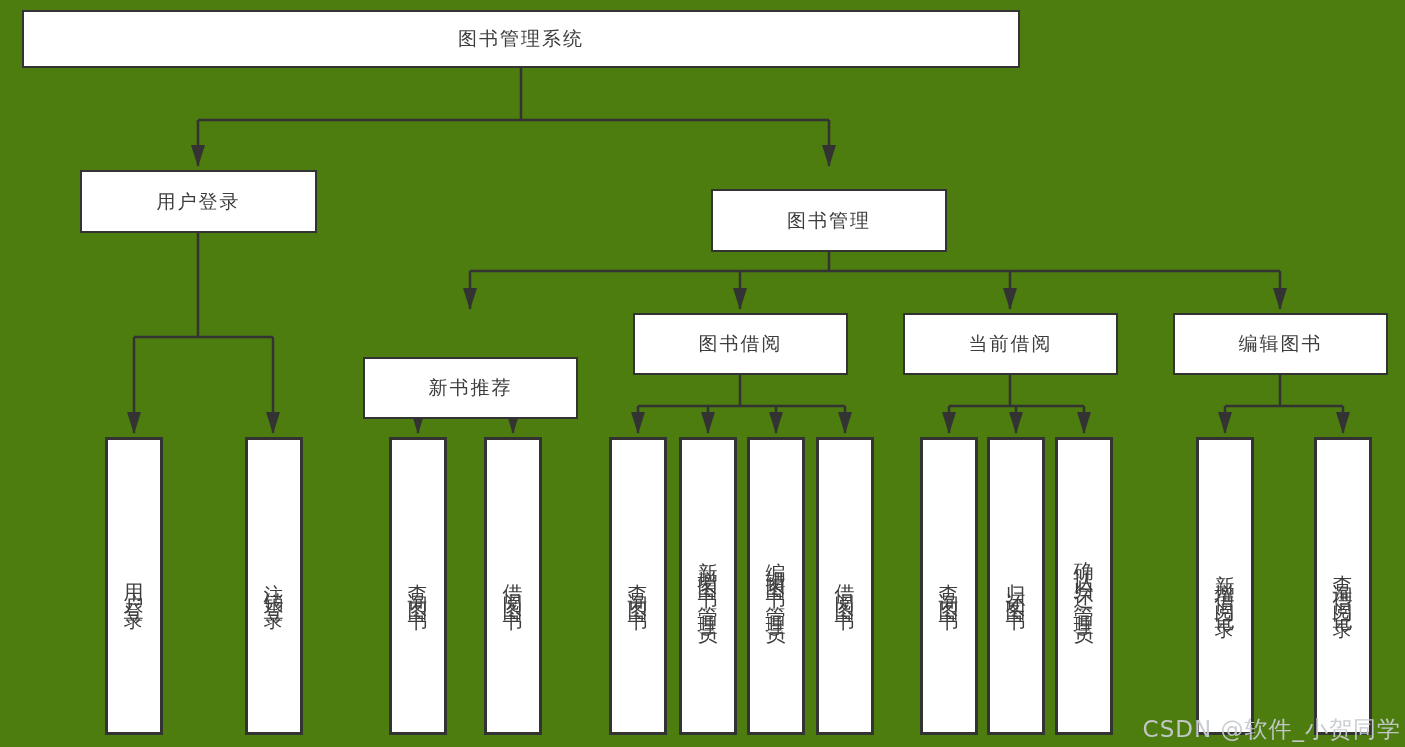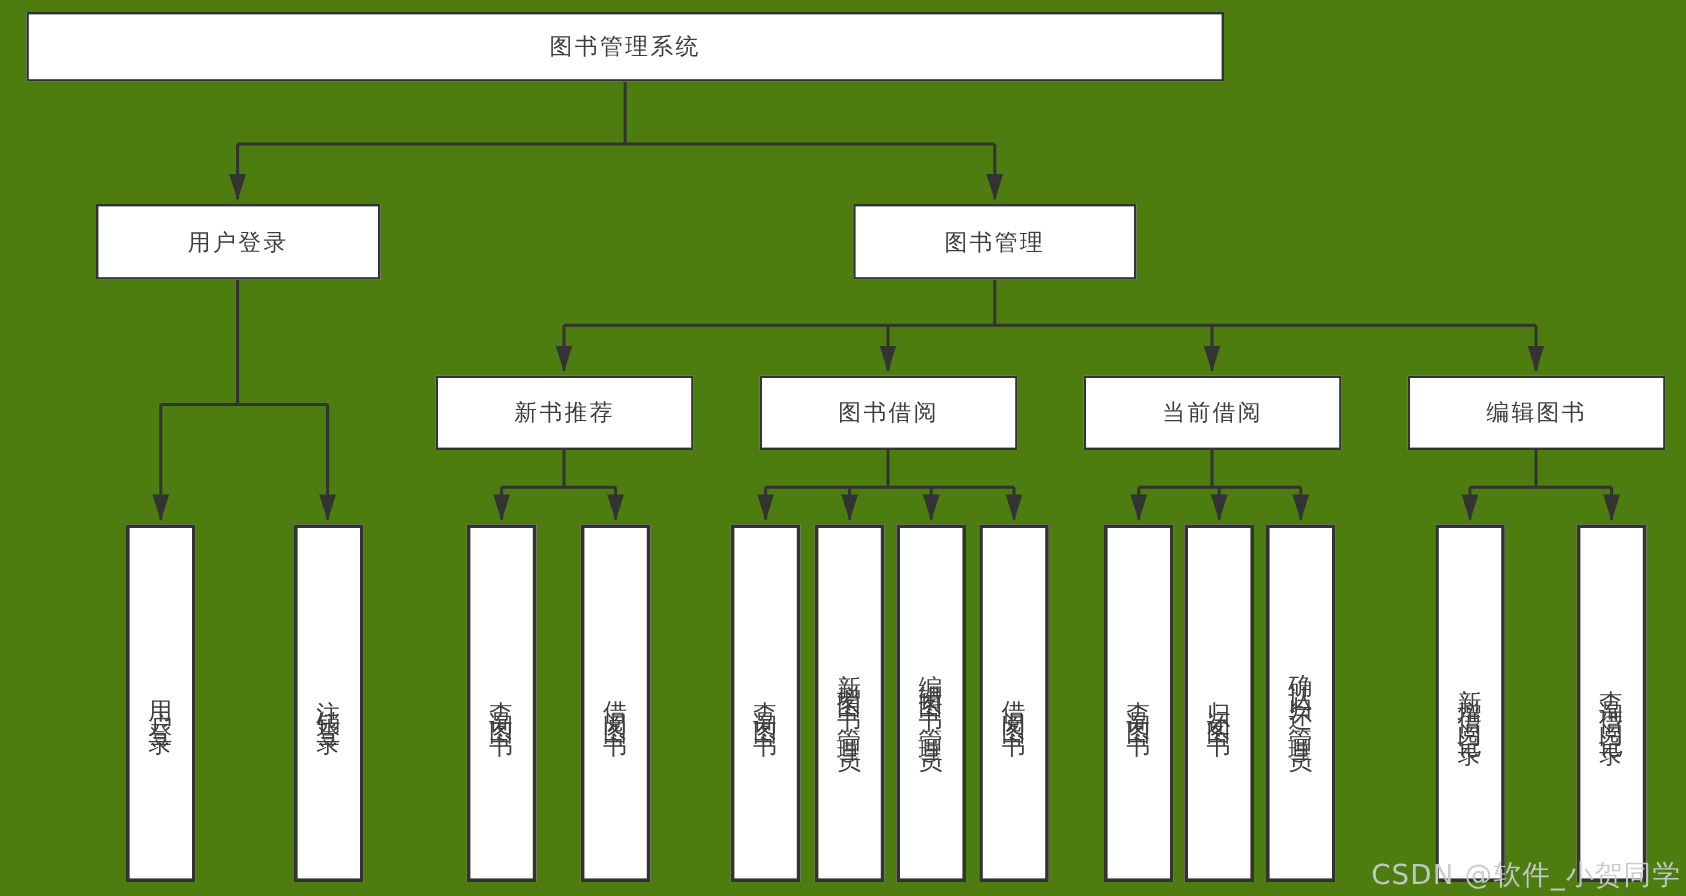--- a/index.html
+++ b/index.html
@@ -34,24 +34,24 @@
 
   .node.h-label {
     font-size: 19px;
     letter-spacing: 2px;
   }
 
   .node.root-box   { left: 22px;   top: 10px;  width: 998px; height: 58px; }
 
   .node.lvl2       { top: 170px; height: 63px; }
   .node.user-login { left: 80px;  width: 237px; }
-  .node.book-mgmt  { left: 711px; width: 236px; }
+  .node.book-mgmt  { left: 711px; width: 236px; margin-top: 19px; }
 
   .node.lvl3       { top: 313px; height: 62px; width: 215px; }
-  .node.new-book-rec   { left: 363px; }
+  .node.new-book-rec   { left: 363px; margin-top: 44px; }
   .node.book-borrow    { left: 633px; }
   .node.current-borrow { left: 903px; }
   .node.borrow-records { left: 1173px; }
 
   .node.leaf {
     top: 437px;
     width: 58px;
     height: 298px;
     border-width: 3px;
   }

